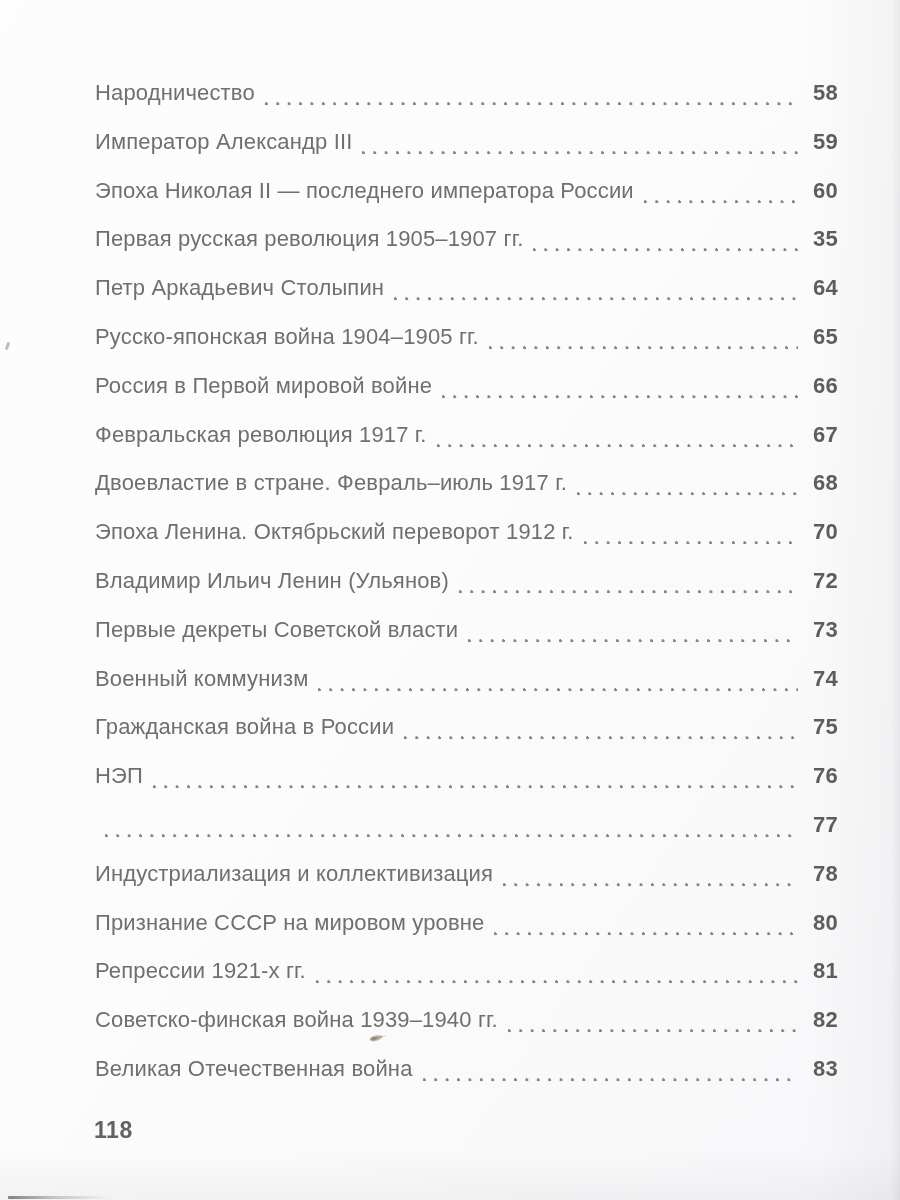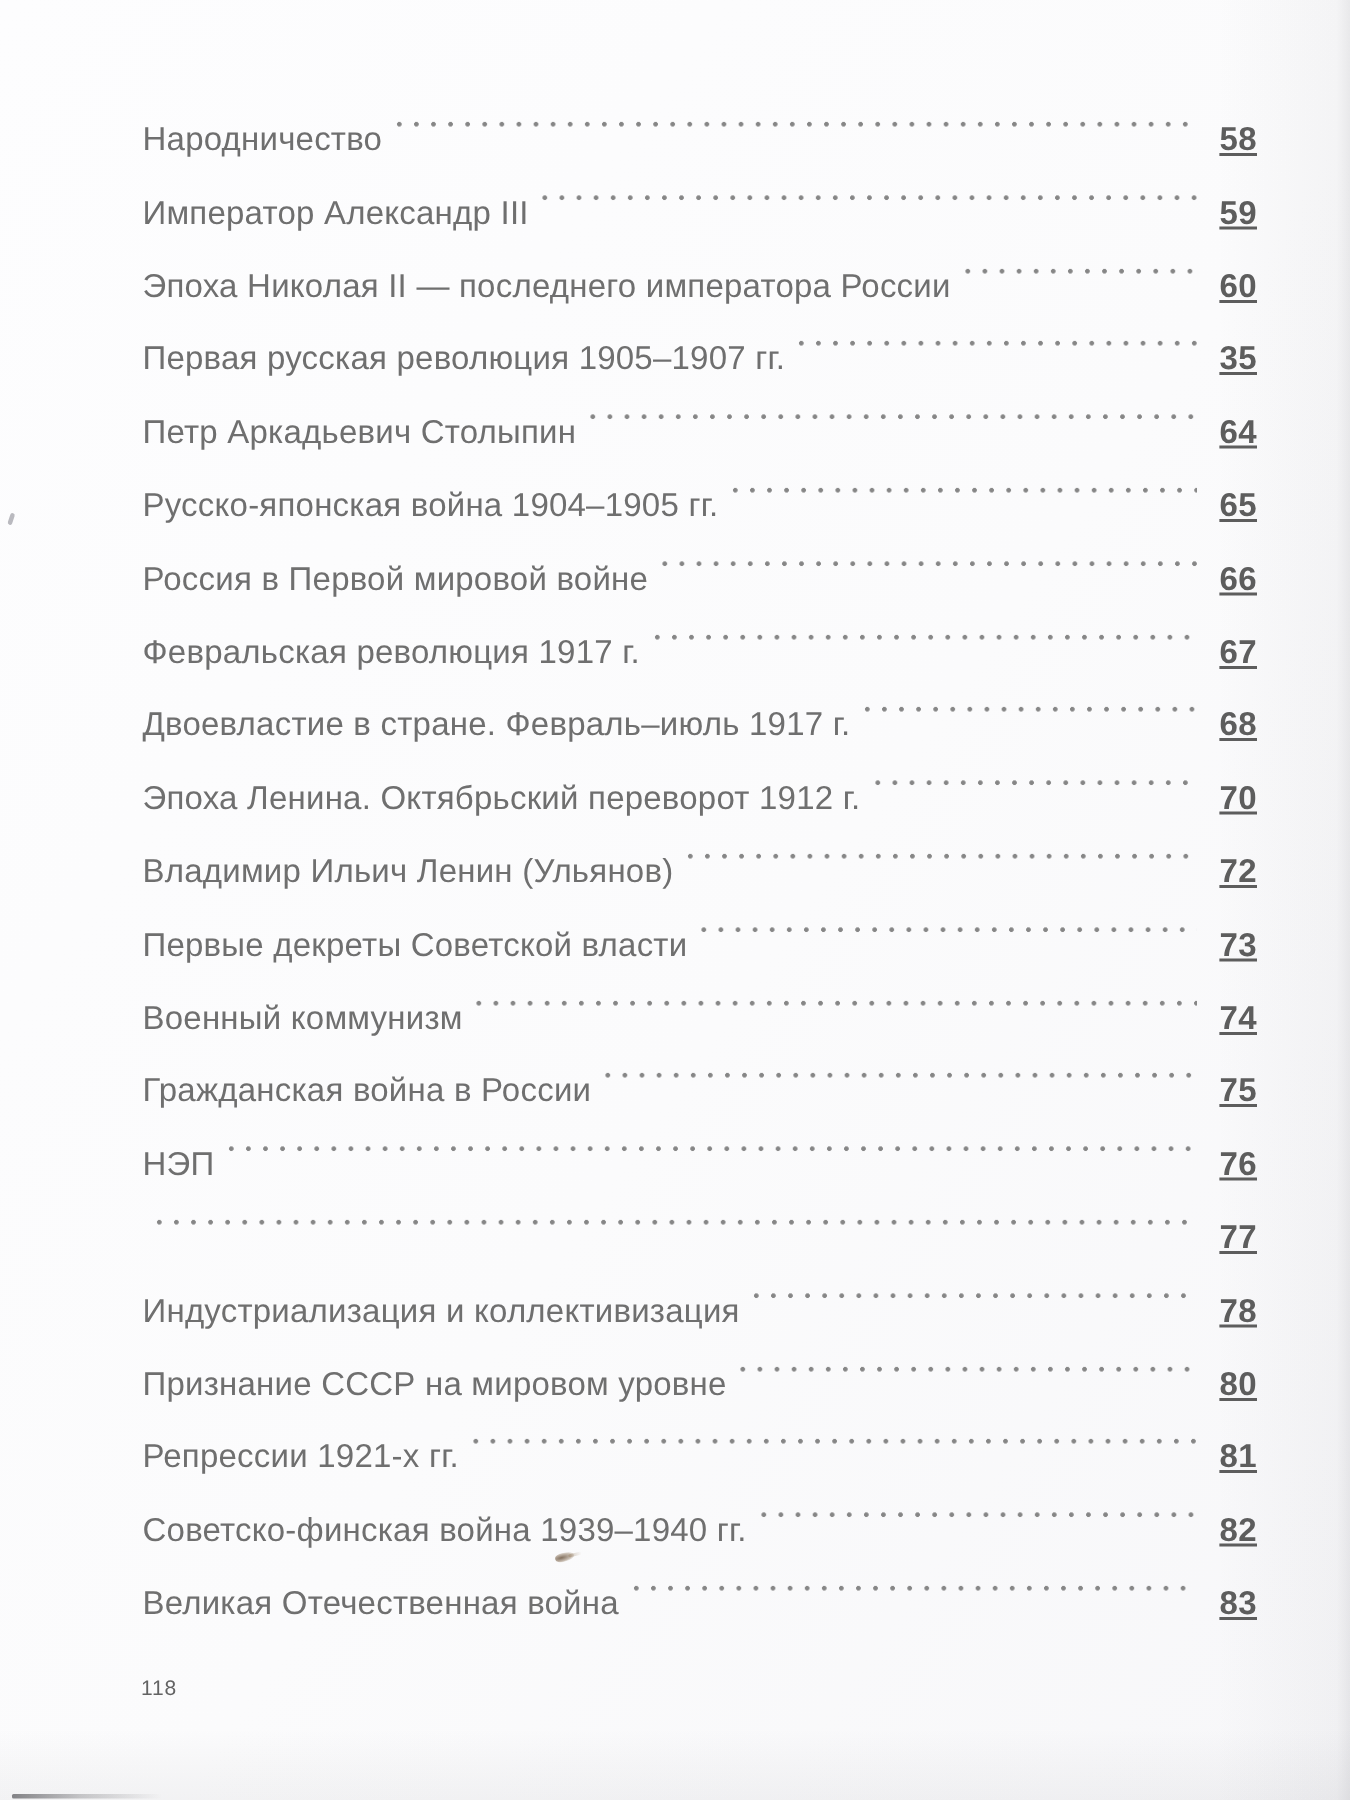--- a/index.html
+++ b/index.html
@@ -24,21 +24,21 @@
     overflow: hidden;
   }
   .toc {
     position: absolute;
     top: 80px;
     left: 95px;
     width: 743px;
   }
   .toc-row {
     display: flex;
-    align-items: flex-start;
+    align-items: flex-end;
     font-size: 22px;
     line-height: 26px;
     height: 26px;
     margin-bottom: 22.8px;
     color: var(--entry-text, #6f6f6f);
   }
   .toc-title {
     white-space: nowrap;
     letter-spacing: 0.15px;
   }
@@ -52,28 +52,27 @@
     background-repeat: repeat-x;
     background-position: left bottom;
   }
   .toc-page {
     font-weight: bold;
     white-space: nowrap;
     min-width: 30px;
     text-align: right;
     color: var(--page-number-text, #5d5d5d);
     letter-spacing: 0.3px;
-    text-decoration: underline;
   }
   .footer {
     position: absolute;
     left: 94px;
     top: 1117px;
-    font-size: 14px;
-    font-weight: normal;
+    font-size: 23px;
+    font-weight: bold;
     letter-spacing: 0.6px;
     color: var(--footer-text, #636363);
   }
   
   .smudge {
     position: absolute;
     left: 370px;
     top: 1035px;
     width: 13px;
     height: 6px;

